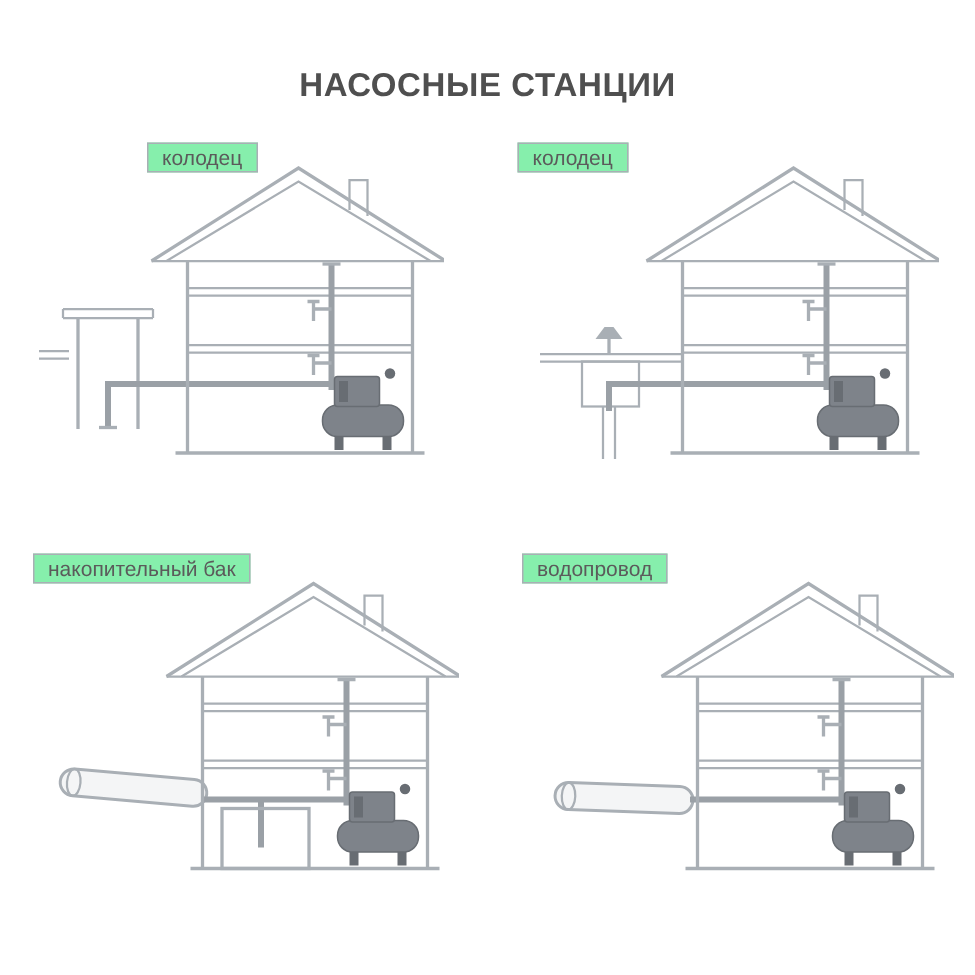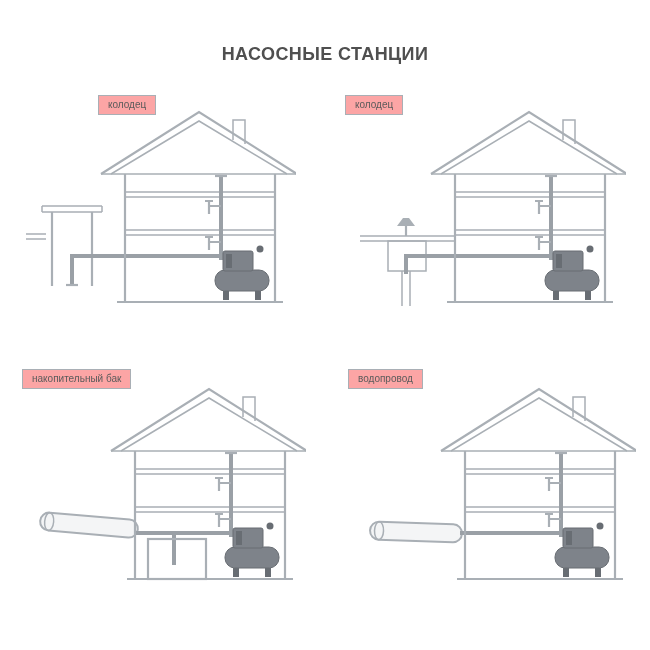--- a/index.html
+++ b/index.html
@@ -1,27 +1,27 @@
 <!DOCTYPE html>
 <html style="--line: #a9afb5; --pipe: #9aa0a6; --pump: #7e838a; --pump-dark: #686d73; --text: #4f4f4f; --background: #ffffff;"><head>
 <meta charset="utf-8">
 <style>
   * { margin:0; padding:0; box-sizing:border-box; }
   html,body { background:#fff; }
   body { width:650px; height:650px; font-family:"Liberation Sans", sans-serif; }
   .page { position:relative; width:650px; height:650px; background:var(--background,#ffffff); overflow:hidden; }
   .title { position:absolute; top:44px; left:0; width:100%; text-align:center;
-           font-size:18px; font-weight:bold; color:var(--text,#4f4f4f); letter-spacing:.4px; }
+           font-size:22px; font-weight:bold; color:var(--text,#4f4f4f); letter-spacing:.4px; }
   .panel { position:absolute; width:305px; height:245px; }
   .panel-well     { left:10px;  top:88px; }
   .panel-borehole { left:335px; top:88px; }
   .panel-storage  { left:10px;  top:362px; }
   .panel-main     { left:335px; top:362px; }
   .label { position:absolute; display:inline-block; border:1px solid var(--line,#a9afb5);
-           color:#5b5b5b; font-size:10px; line-height:12px; padding:3px 9px; background:#fca5a5; white-space:nowrap; }
+           color:#5b5b5b; font-size:14px; line-height:12px; padding:3px 9px; background:#86efac; white-space:nowrap; }
   .diagram { position:absolute; }
   .svg-well     { left:16px; top:20px; }
   .svg-borehole { left:21px; top:20px; }
   .svg-storage  { left:26px; top:23px; }
   .svg-main     { left:31px; top:23px; }
   .ln   { stroke:var(--line,#a9afb5); stroke-width:1.5; fill:none; }
   .ln2  { stroke:var(--line,#a9afb5); stroke-width:2.2; fill:none; }
   .pipe { stroke:var(--pipe,#9aa0a6); stroke-width:4; fill:none; }
   .cyl  { fill:#f4f5f6; stroke:var(--line,#a9afb5); stroke-width:2; }
   .lnfill { fill:var(--line,#a9afb5); stroke:none; }

